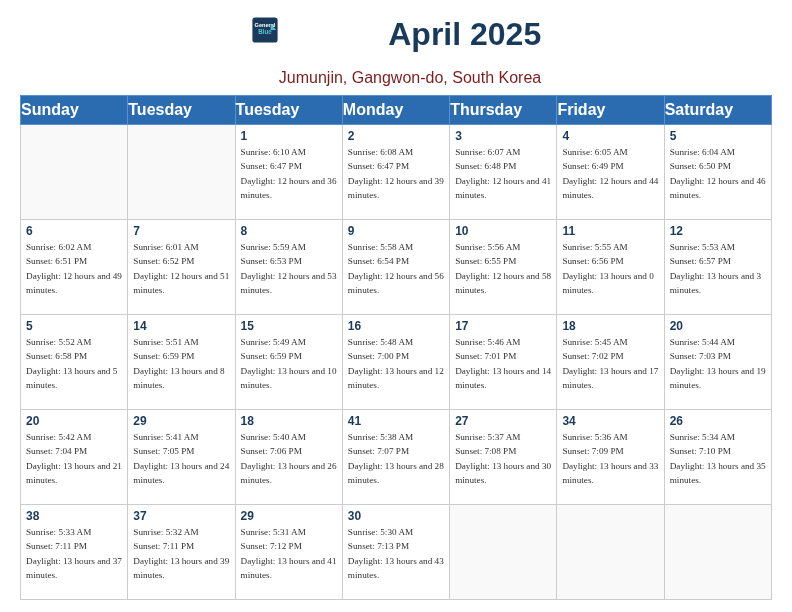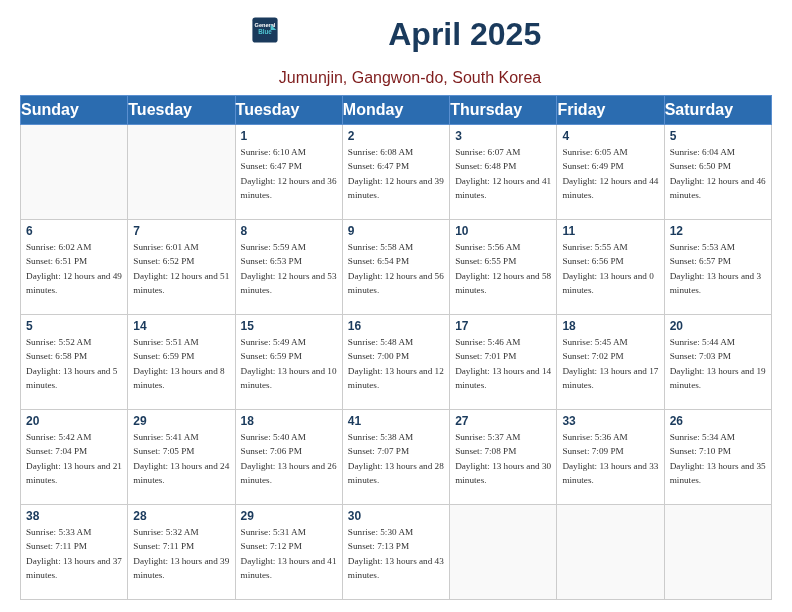--- a/index.html
+++ b/index.html
@@ -217,35 +217,35 @@
           </td>
           <td>
             <div class="day-num">41</div>
             <div class="day-info">Sunrise: 5:38 AM<br>Sunset: 7:07 PM<br>Daylight: 13 hours and 28 minutes.</div>
           </td>
           <td>
             <div class="day-num">27</div>
             <div class="day-info">Sunrise: 5:37 AM<br>Sunset: 7:08 PM<br>Daylight: 13 hours and 30 minutes.</div>
           </td>
           <td>
-            <div class="day-num">33</div>
+            <div class="day-num">34</div>
             <div class="day-info">Sunrise: 5:36 AM<br>Sunset: 7:09 PM<br>Daylight: 13 hours and 33 minutes.</div>
           </td>
           <td>
             <div class="day-num">26</div>
             <div class="day-info">Sunrise: 5:34 AM<br>Sunset: 7:10 PM<br>Daylight: 13 hours and 35 minutes.</div>
           </td>
         </tr>
         <tr>
           <td>
             <div class="day-num">38</div>
             <div class="day-info">Sunrise: 5:33 AM<br>Sunset: 7:11 PM<br>Daylight: 13 hours and 37 minutes.</div>
           </td>
           <td>
-            <div class="day-num">28</div>
+            <div class="day-num">37</div>
             <div class="day-info">Sunrise: 5:32 AM<br>Sunset: 7:11 PM<br>Daylight: 13 hours and 39 minutes.</div>
           </td>
           <td>
             <div class="day-num">29</div>
             <div class="day-info">Sunrise: 5:31 AM<br>Sunset: 7:12 PM<br>Daylight: 13 hours and 41 minutes.</div>
           </td>
           <td>
             <div class="day-num">30</div>
             <div class="day-info">Sunrise: 5:30 AM<br>Sunset: 7:13 PM<br>Daylight: 13 hours and 43 minutes.</div>
           </td>

